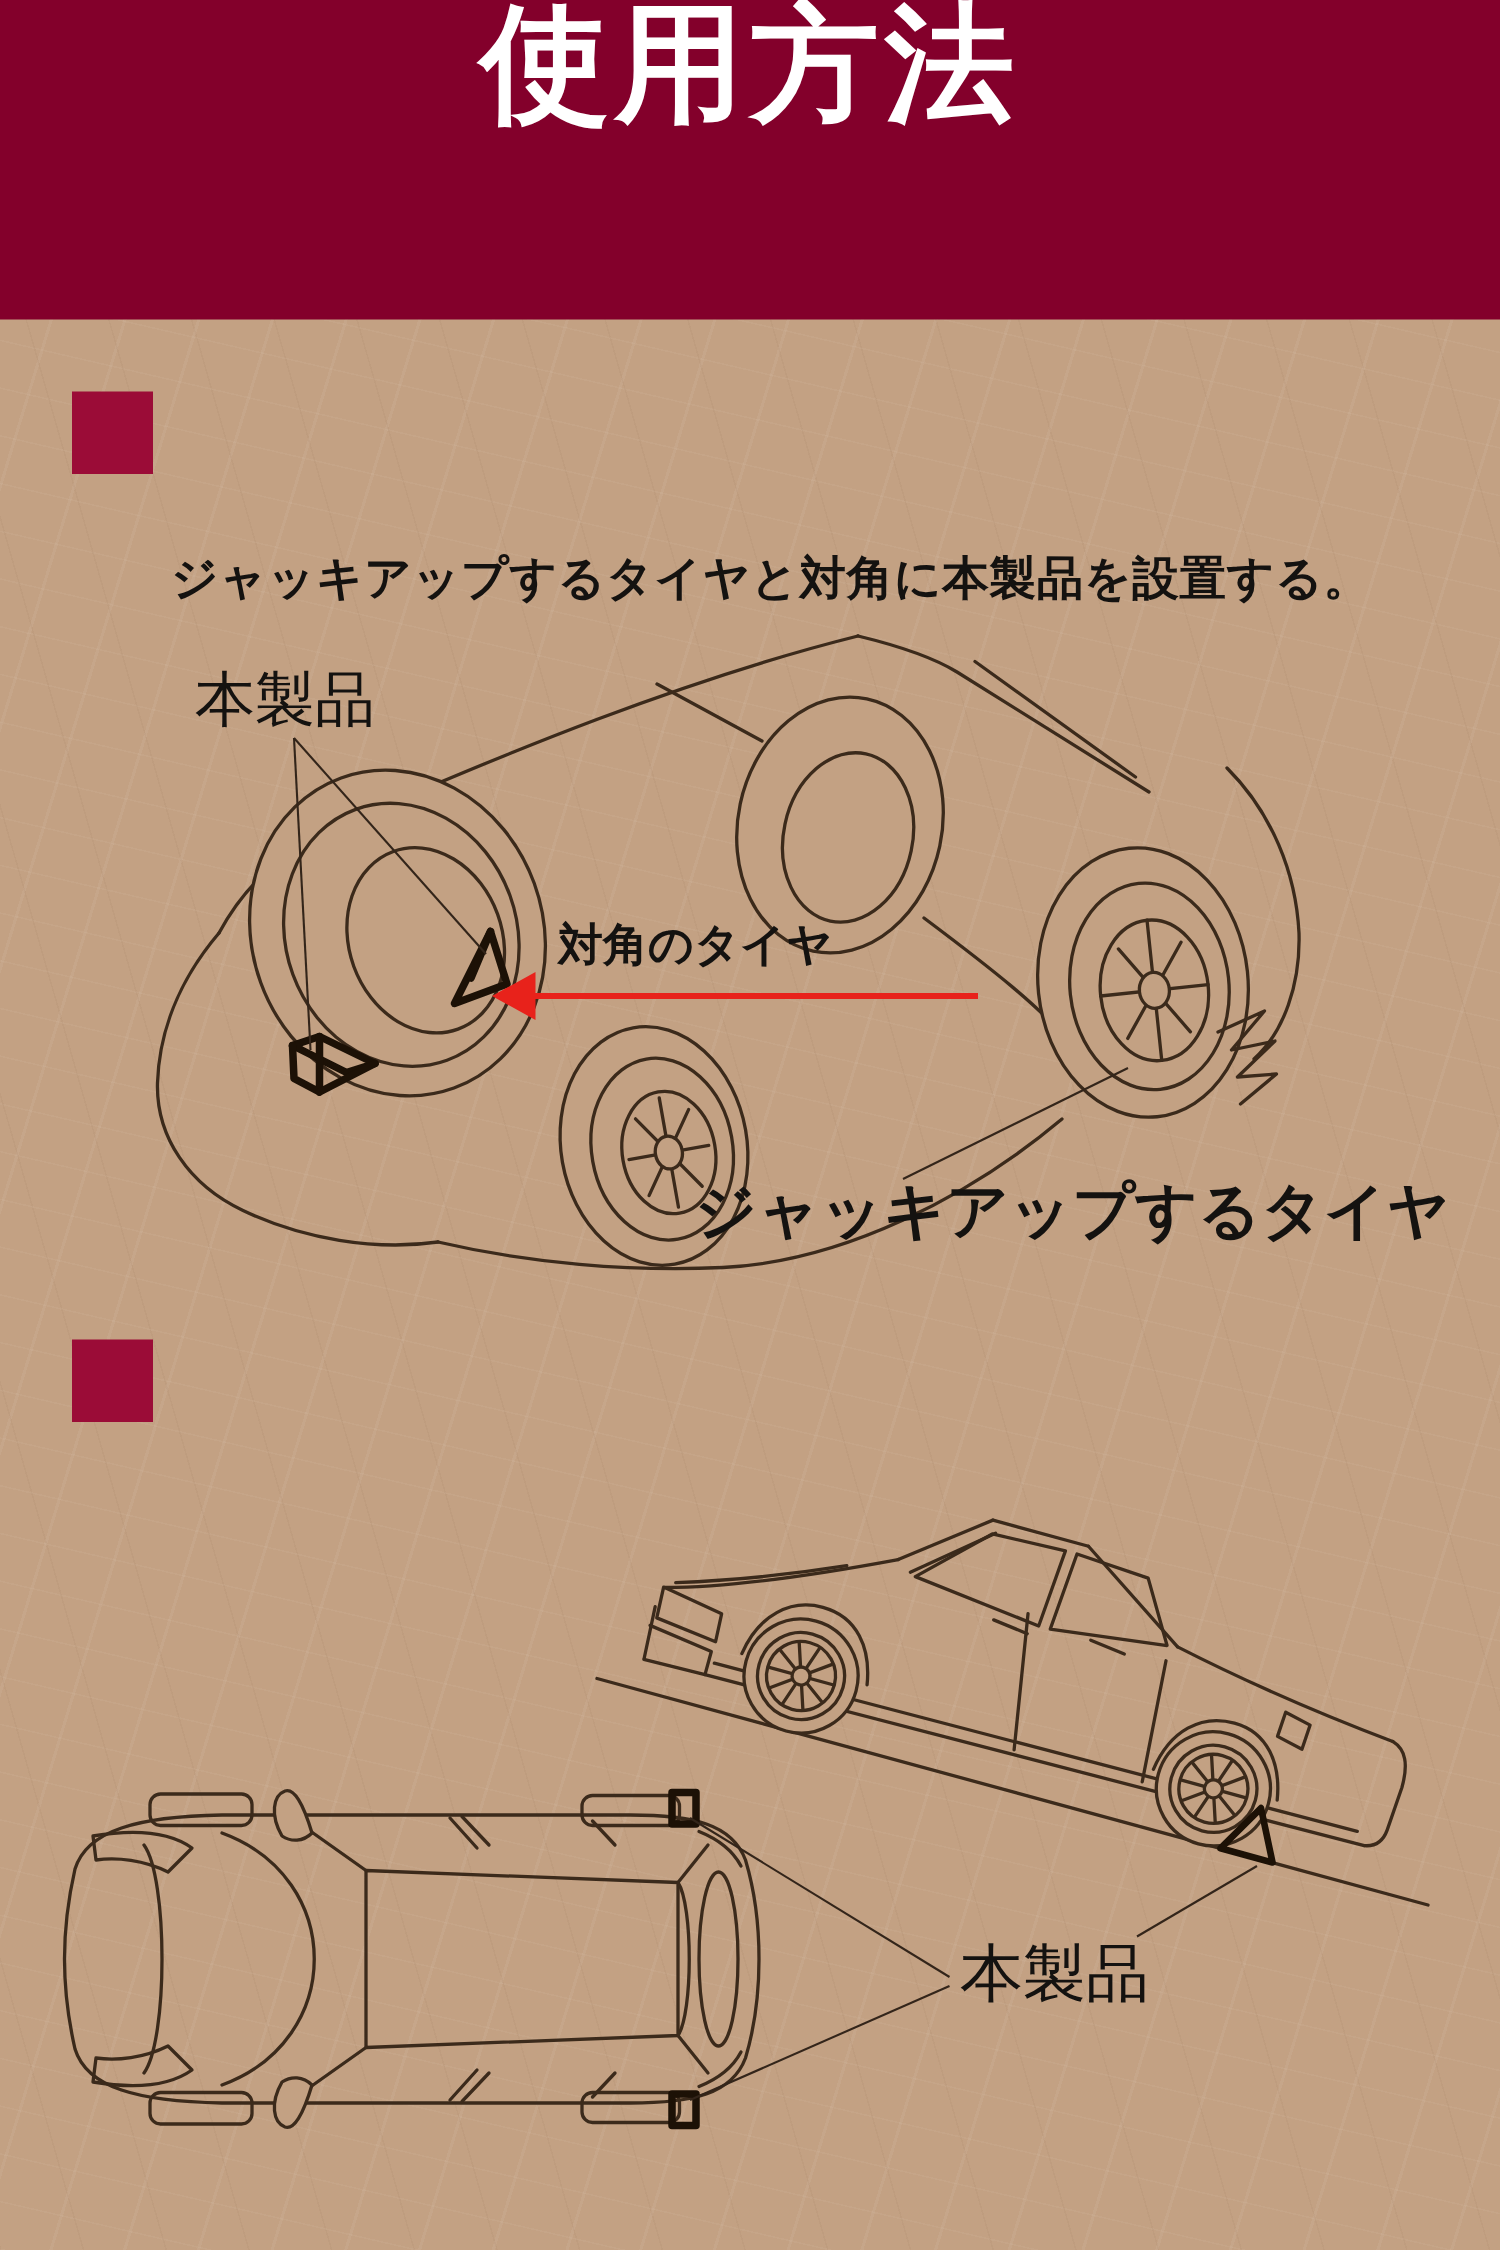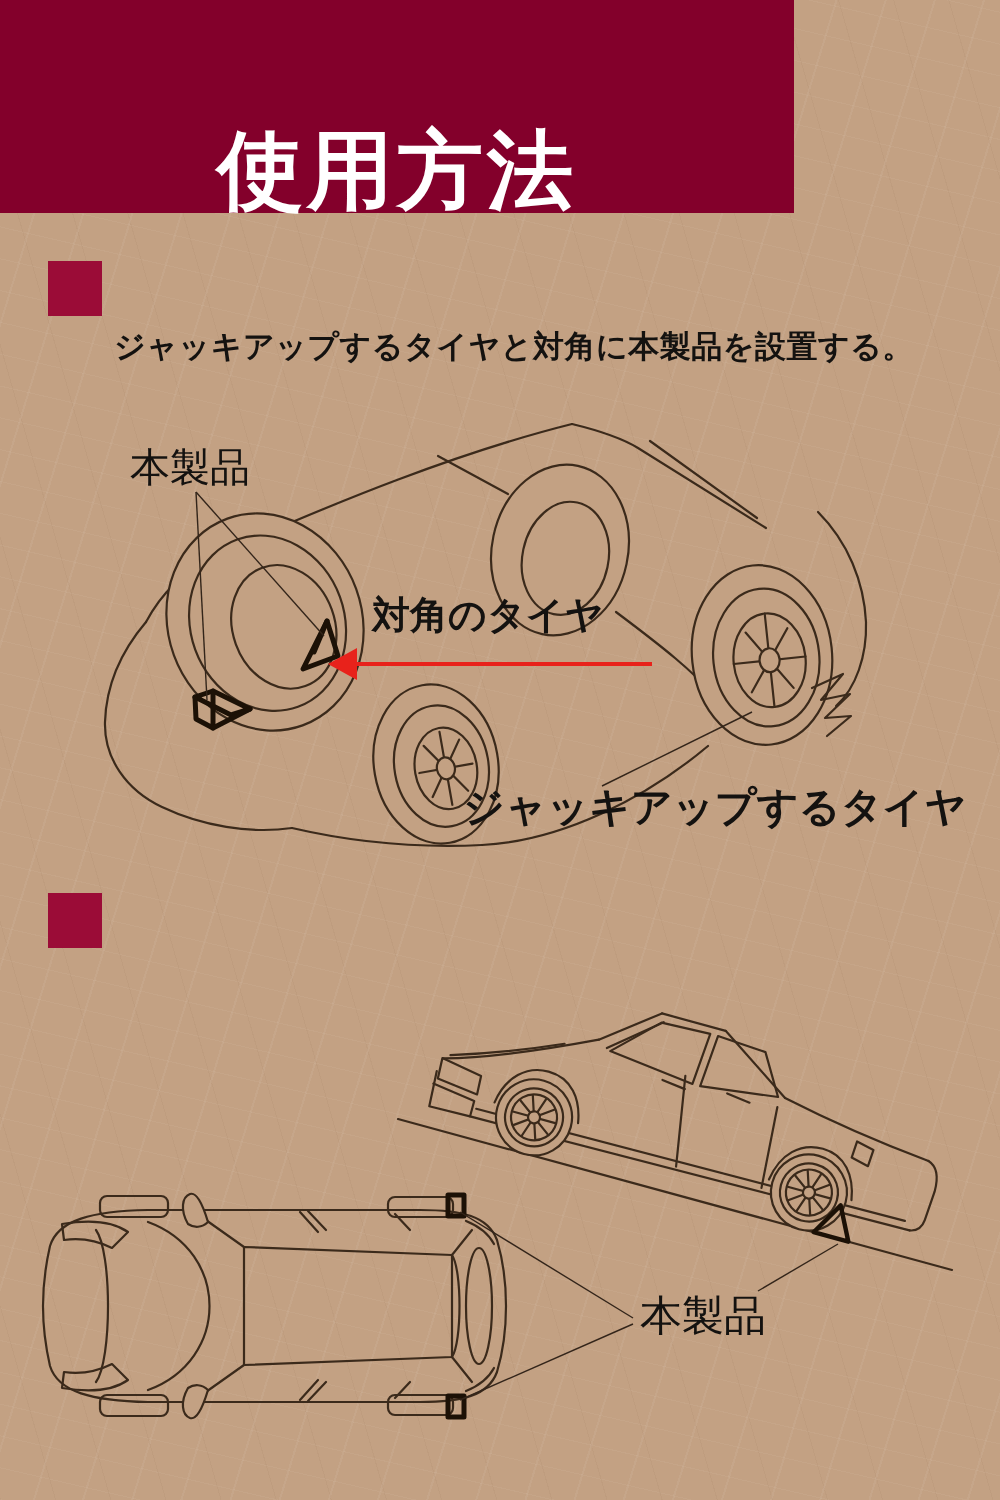--- a/index.html
+++ b/index.html
@@ -7,32 +7,32 @@
     position:relative;width:1000px;height:1500px;margin:0 auto;overflow:hidden;
     background-color:var(--paper);
     background-image:
       repeating-linear-gradient(107deg, rgba(255,255,255,0.055) 0 2px, transparent 2px 47px),
       repeating-linear-gradient(74deg, rgba(110,75,45,0.05) 0 1px, transparent 1px 53px),
       repeating-linear-gradient(13deg, rgba(255,255,255,0.045) 0 1px, transparent 1px 31px);
     font-family:"Liberation Sans","DejaVu Sans",sans-serif;
   }
   .abs{position:absolute;}
   #header-band{
-    left:0;top:0;width:794px;height:213px;background:var(--band);
-    display:flex;align-items:flex-end;justify-content:center;
+    left:0;top:0;width:1000px;height:213px;background:var(--band);
+    display:flex;align-items:flex-start;justify-content:center;
   }
   #page-title{
     color:var(--title-ink);font-size:86px;font-weight:900;letter-spacing:4px;line-height:1;
   }
   .bullet{width:54px;height:55px;background:var(--bullet);}
   .sec-heading{font-size:46px;font-weight:900;color:var(--ink);letter-spacing:1px;white-space:nowrap;line-height:1;}
-  .sec-desc{font-size:31px;font-weight:600;color:var(--ink);letter-spacing:0.5px;white-space:nowrap;line-height:1;}
+  .sec-desc{font-size:31px;font-weight:600;color:var(--ink);letter-spacing:0.5px;white-space:nowrap;line-height:1;margin-top:39px;}
   .dlabel{color:var(--ink);white-space:nowrap;line-height:1;}
   #label-product-1{left:130px;top:447px;font-size:40px;font-weight:500;}
-  #label-diagonal{left:372px;top:596px;font-size:38px;font-weight:900;}
+  #label-diagonal{left:372px;top:616px;font-size:30px;font-weight:900;}
   #label-jackup{left:463px;top:787px;font-size:41px;font-weight:700;}
   #label-product-2{left:640px;top:1295px;font-size:42px;font-weight:500;}
   svg{display:block;}
   .ln{stroke:var(--line);fill:none;stroke-width:2.2;stroke-linecap:round;stroke-linejoin:round;}
   .fillbg{fill:var(--paper);}
   .thick{stroke:var(--chock);fill:none;stroke-width:5;stroke-linecap:round;stroke-linejoin:round;}
   .thick4{stroke:var(--chock);fill:none;stroke-width:4.4;stroke-linejoin:round;}
   .thin{stroke:var(--leader);fill:none;stroke-width:1.4;}
   .redln{stroke:var(--arrow);fill:none;stroke-width:4;}
   .redfill{fill:var(--arrow);stroke:none;}

